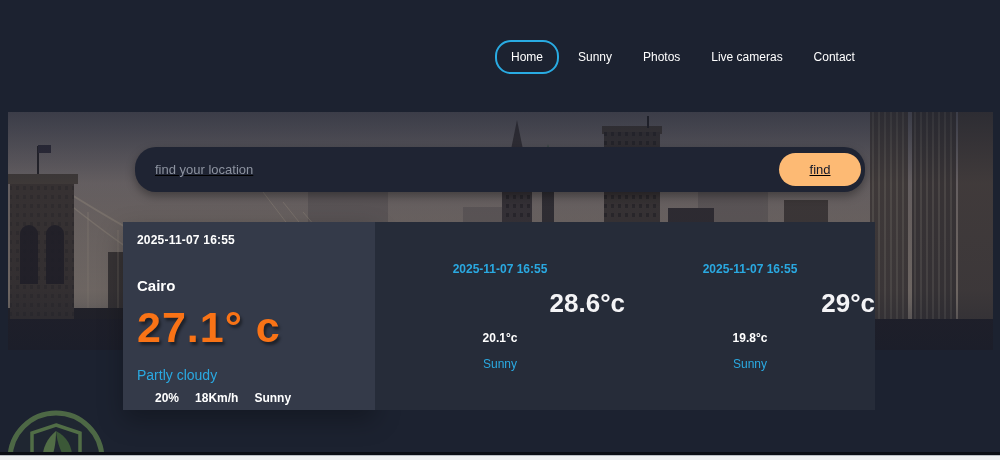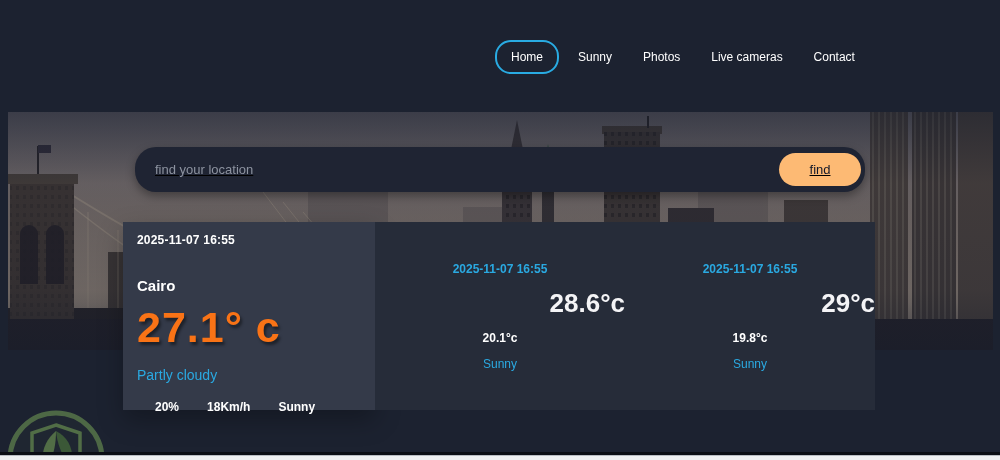--- a/index.html
+++ b/index.html
@@ -36,21 +36,21 @@
              color:#13182a; font-size:13px; cursor:pointer; font-family:"Liberation Sans",sans-serif; }
 
   
   .card-current{ position:absolute; left:123px; top:222px; width:252px; height:188px; background:#343a49;
                  z-index:4; padding:11px 14px; box-shadow:0 10px 24px rgba(0,0,0,.28); }
   .cur-date{ color:#fff; font-size:12px; font-weight:700; letter-spacing:.2px; }
   .cur-city{ color:#fff; font-size:15px; font-weight:700; margin-top:30px; }
   .cur-temp{ color:#f97316; font-size:43px; font-weight:700; margin-top:9px; letter-spacing:1px;
              text-shadow:2px 3px 3px rgba(0,0,0,.45); }
   .cur-cond{ color:#2aa9e1; font-size:14px; margin-top:15px; }
-  .cur-stats{ display:flex; gap:28px; margin-top:17px; padding-left:18px; }
+  .cur-stats{ display:flex; gap:16px; margin-top:8px; padding-left:18px; }
   .cur-stats span{ color:#fff; font-size:12px; font-weight:700; }
 
   .panel-forecast{ position:absolute; left:375px; top:222px; width:500px; height:188px; background:#262c39;
                    z-index:4; display:flex; }
   .fc-col{ flex:1; text-align:center; padding-top:40px; }
   .fc-date{ color:#2aa9e1; font-size:12px; font-weight:700; }
   .fc-high{ color:#f4f4f6; font-size:26px; font-weight:700; margin-top:12px;text-align:right; }
   .fc-low{ color:#ffffff; font-size:12px; font-weight:700; margin-top:12px; }
   .fc-cond{ color:#2aa9e1; font-size:12px; margin-top:12px; }
 

